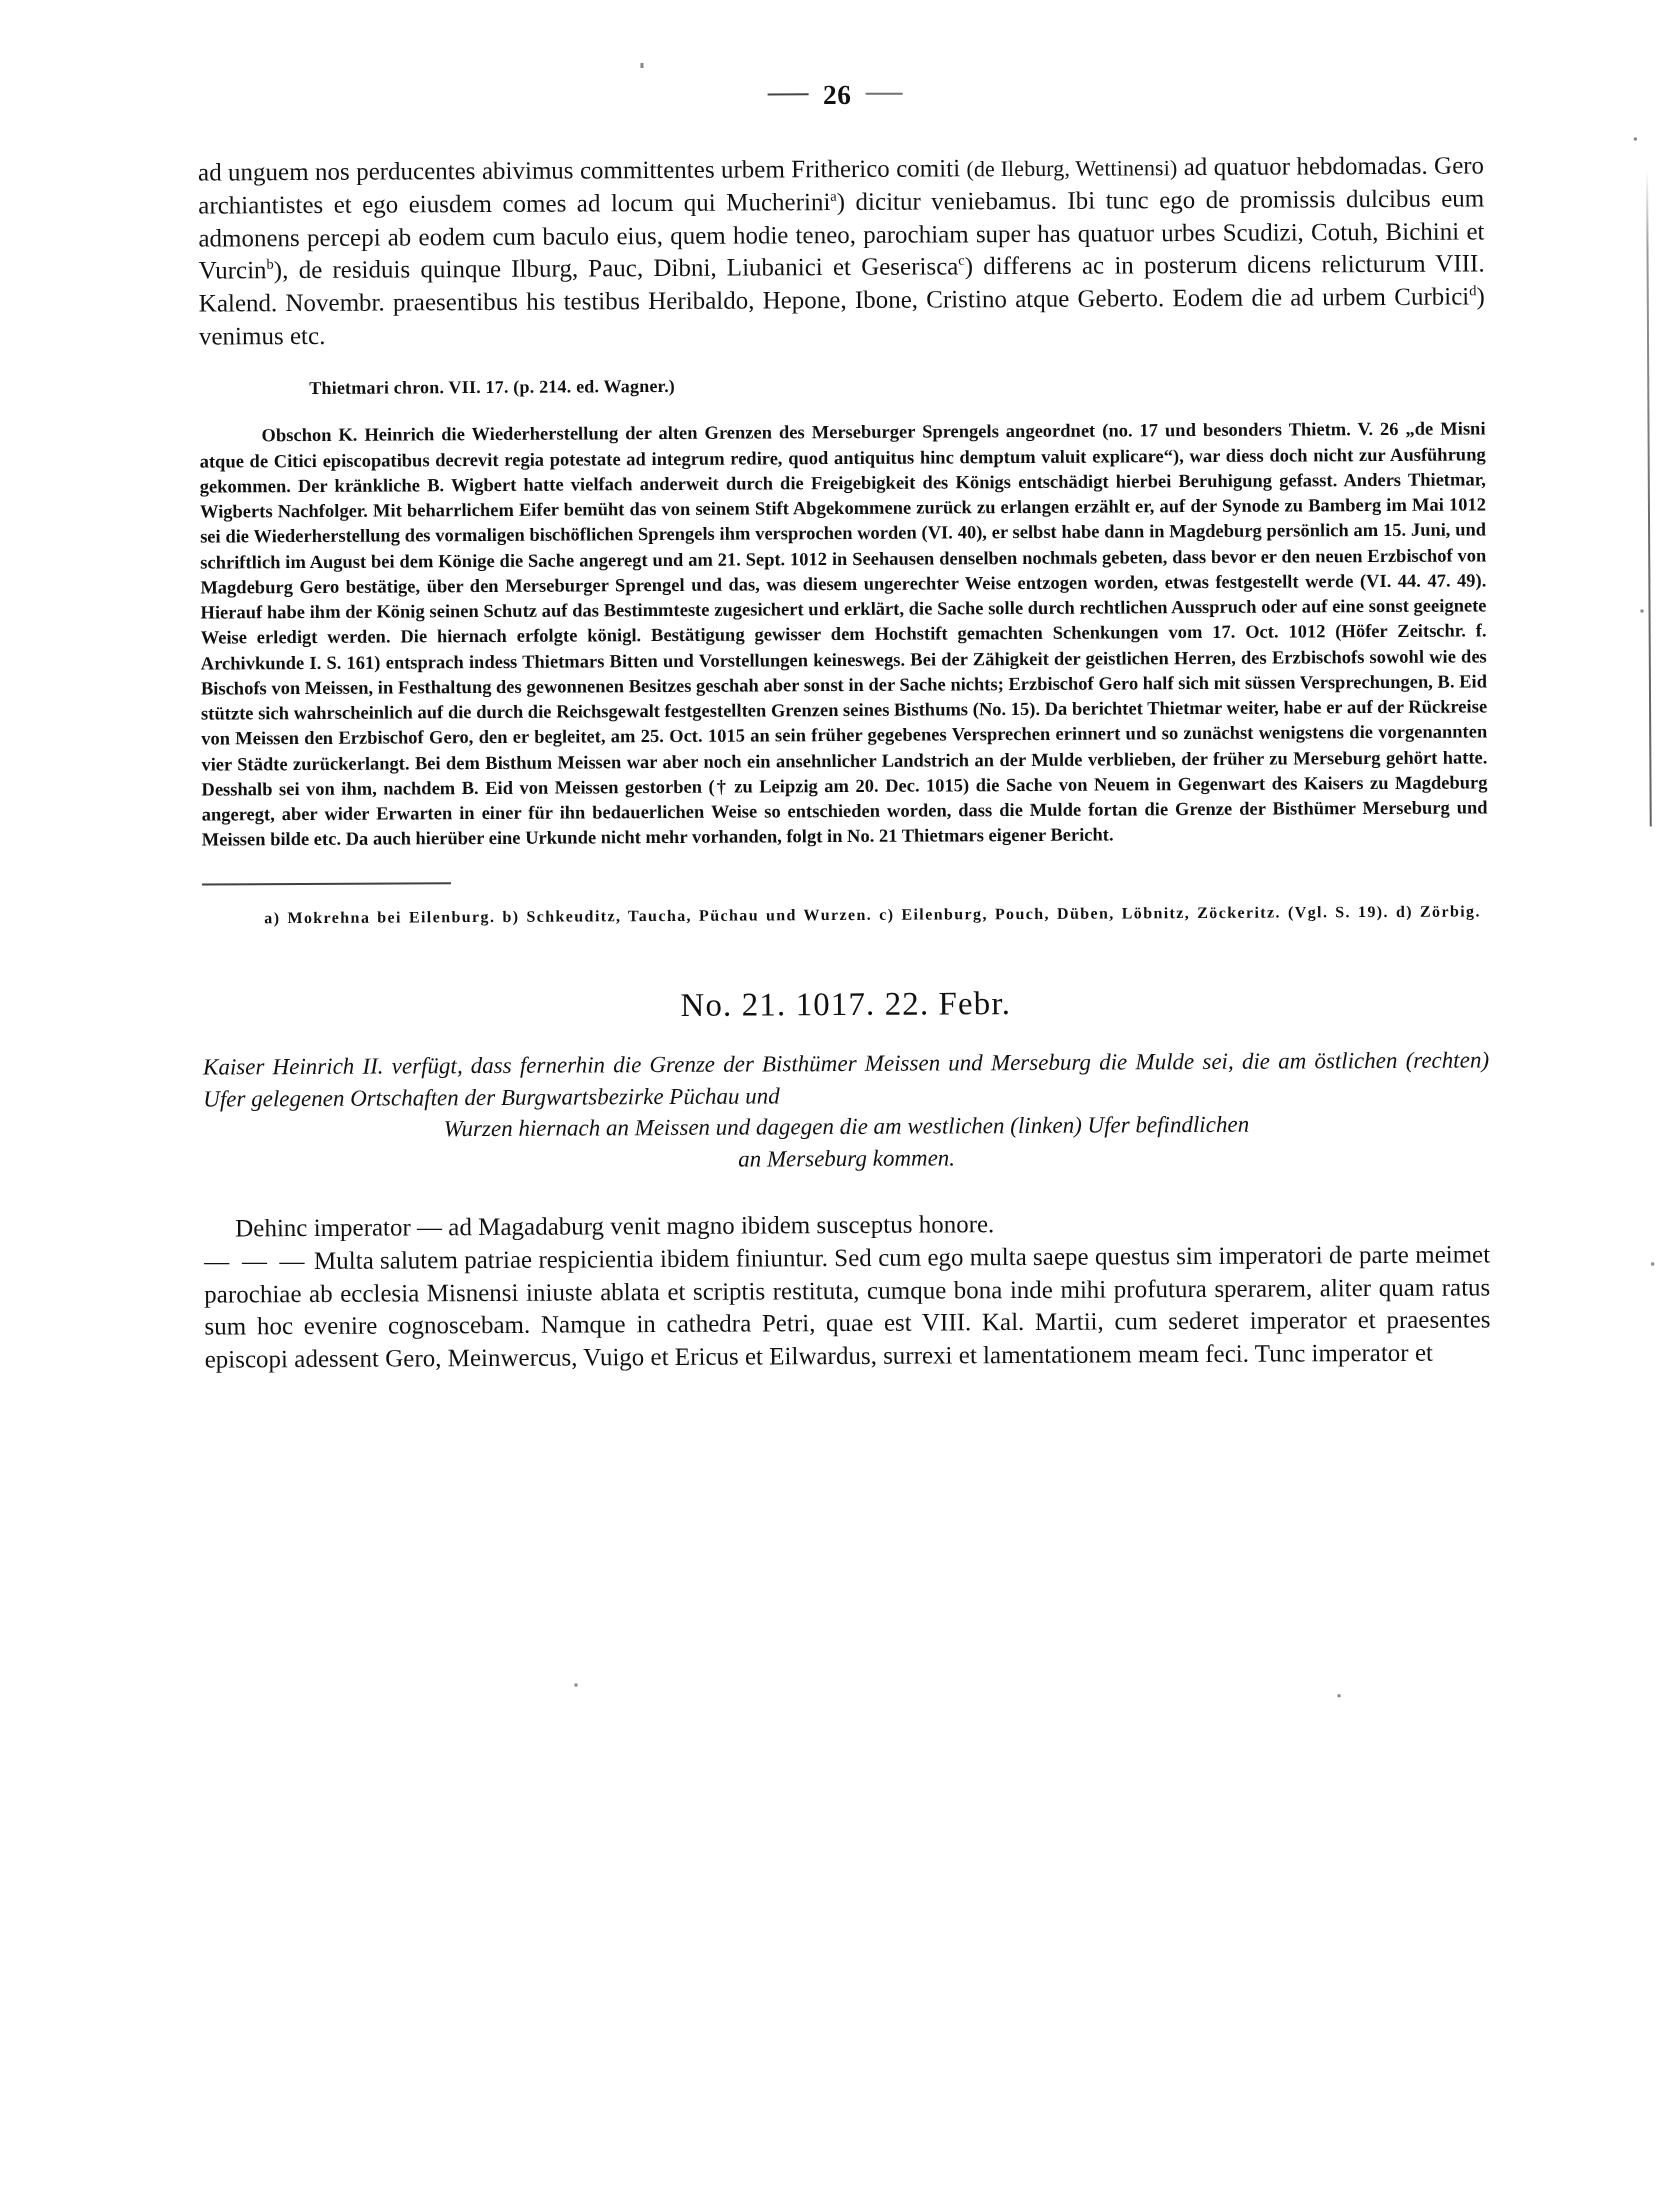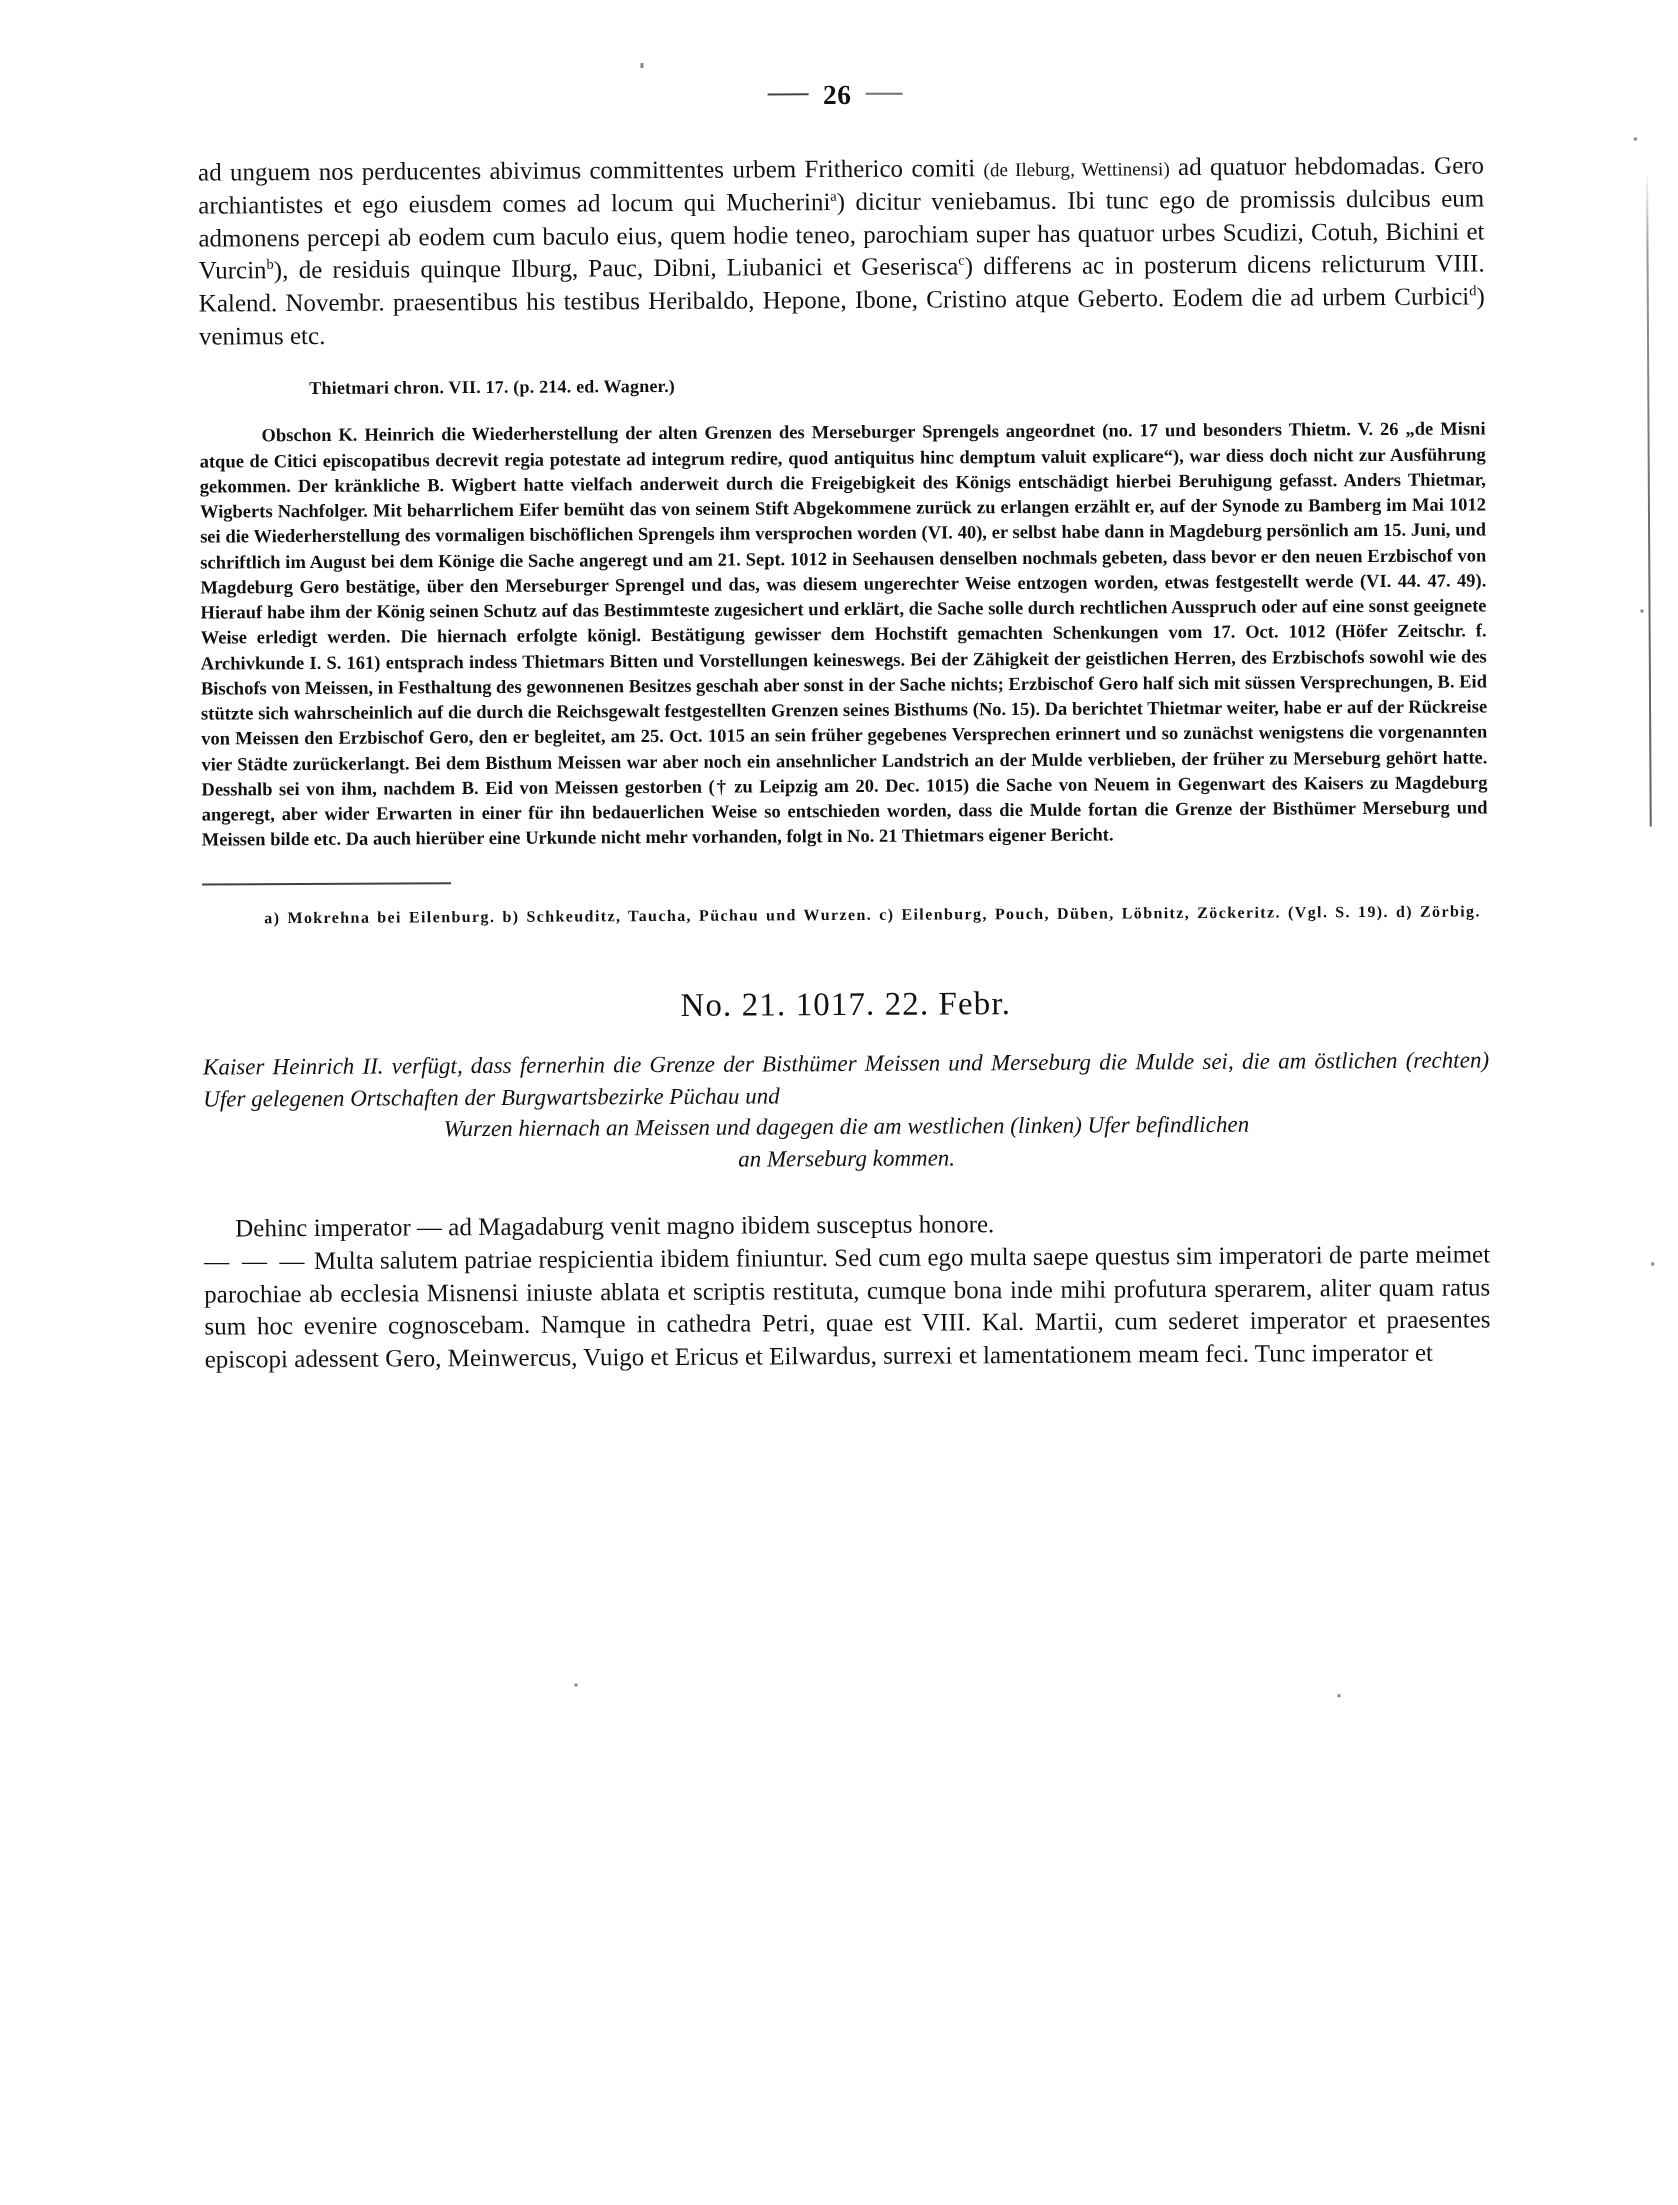--- a/index.html
+++ b/index.html
@@ -82,21 +82,21 @@
   .latin {
     font-size: 25px;
     line-height: 1.31;
     text-align: justify;
     text-justify: inter-word;
     -webkit-hyphens: none;
     hyphens: none;
     margin: 0;
   }
   .latin .small {
-    font-size: 19px;
+    font-size: 22px;
     letter-spacing: 0.1px;
   }
   .latin sup {
     font-size: .58em;
     vertical-align: super;
     line-height: 0;
   }
 
   
   .srcline {

